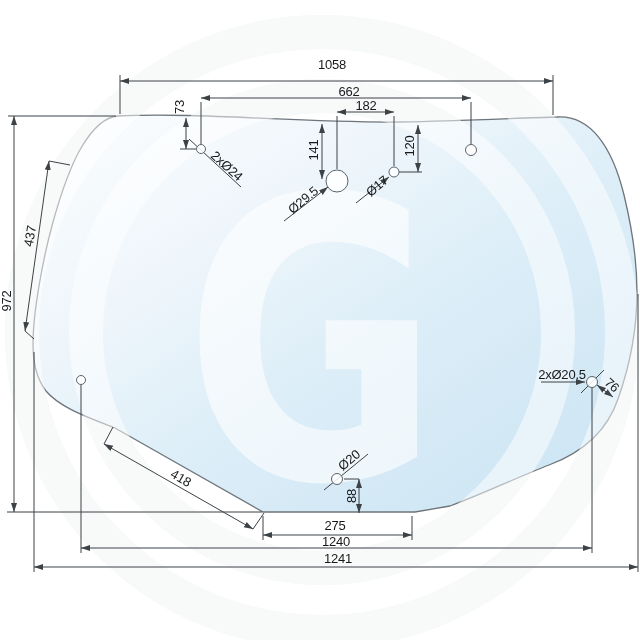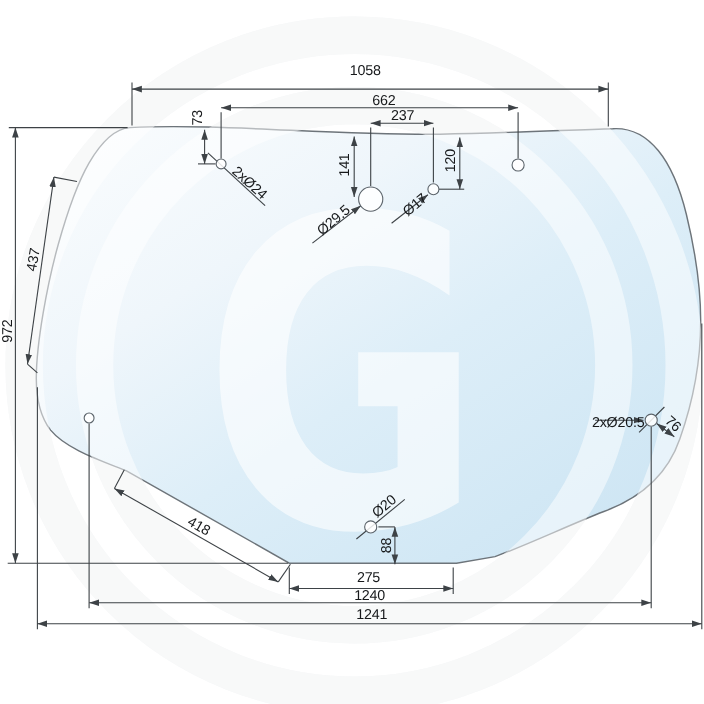--- a/index.html
+++ b/index.html
@@ -122,30 +122,30 @@
       <circle cx="337" cy="181" r="11"></circle>
       <circle cx="394" cy="172" r="5"></circle>
       <circle cx="81" cy="380" r="4.5"></circle>
       <circle cx="592" cy="382" r="5.5"></circle>
       <circle cx="337" cy="479" r="5.5"></circle>
     </g>
   </svg>
 
   <span class="dim" style="left:332px;top:64px;transform:translate(-50%,-50%);">1058</span>
   <span class="dim" style="left:349px;top:91px;transform:translate(-50%,-50%);">662</span>
-  <span class="dim" style="left:366px;top:105px;transform:translate(-50%,-50%);">237</span>
+  <span class="dim" style="left:366px;top:105px;transform:translate(-50%,-50%);">182</span>
   <span class="dim" style="left:179px;top:107px;transform:translate(-50%,-50%) rotate(-90deg);">73</span>
   <span class="dim" style="left:227px;top:166px;transform:translate(-50%,-50%) rotate(42deg);">2xØ24</span>
   <span class="dim" style="left:313px;top:150px;transform:translate(-50%,-50%) rotate(-90deg);">141</span>
   <span class="dim" style="left:303px;top:200px;transform:translate(-50%,-50%) rotate(-40deg);">Ø29.5</span>
   <span class="dim" style="left:377px;top:186px;transform:translate(-50%,-50%) rotate(-40deg);">Ø17</span>
   <span class="dim" style="left:409px;top:146px;transform:translate(-50%,-50%) rotate(-90deg);">120</span>
   <span class="dim" style="left:30px;top:236px;transform:translate(-50%,-50%) rotate(-80deg);">437</span>
   <span class="dim" style="left:6px;top:301px;transform:translate(-50%,-50%) rotate(-90deg);">972</span>
   <span class="dim" style="left:181px;top:478px;transform:translate(-50%,-50%) rotate(30deg);">418</span>
   <span class="dim" style="left:349px;top:460px;transform:translate(-50%,-50%) rotate(-40deg);">Ø20</span>
   <span class="dim" style="left:351px;top:496px;transform:translate(-50%,-50%) rotate(-90deg);">88</span>
   <span class="dim" style="left:335px;top:525px;transform:translate(-50%,-50%);">275</span>
   <span class="dim" style="left:336px;top:541px;transform:translate(-50%,-50%);text-align:right;">1240</span>
   <span class="dim" style="left:338px;top:558px;transform:translate(-50%,-50%);">1241</span>
-  <span class="dim" style="left:562px;top:384px;transform:translate(-50%,-50%);">2xØ20.5</span>
+  <span class="dim" style="left:562px;top:374px;transform:translate(-50%,-50%);">2xØ20.5</span>
   <span class="dim" style="left:612px;top:385px;transform:translate(-50%,-50%) rotate(42deg);">76</span>
 </div>
 
 </body></html>

